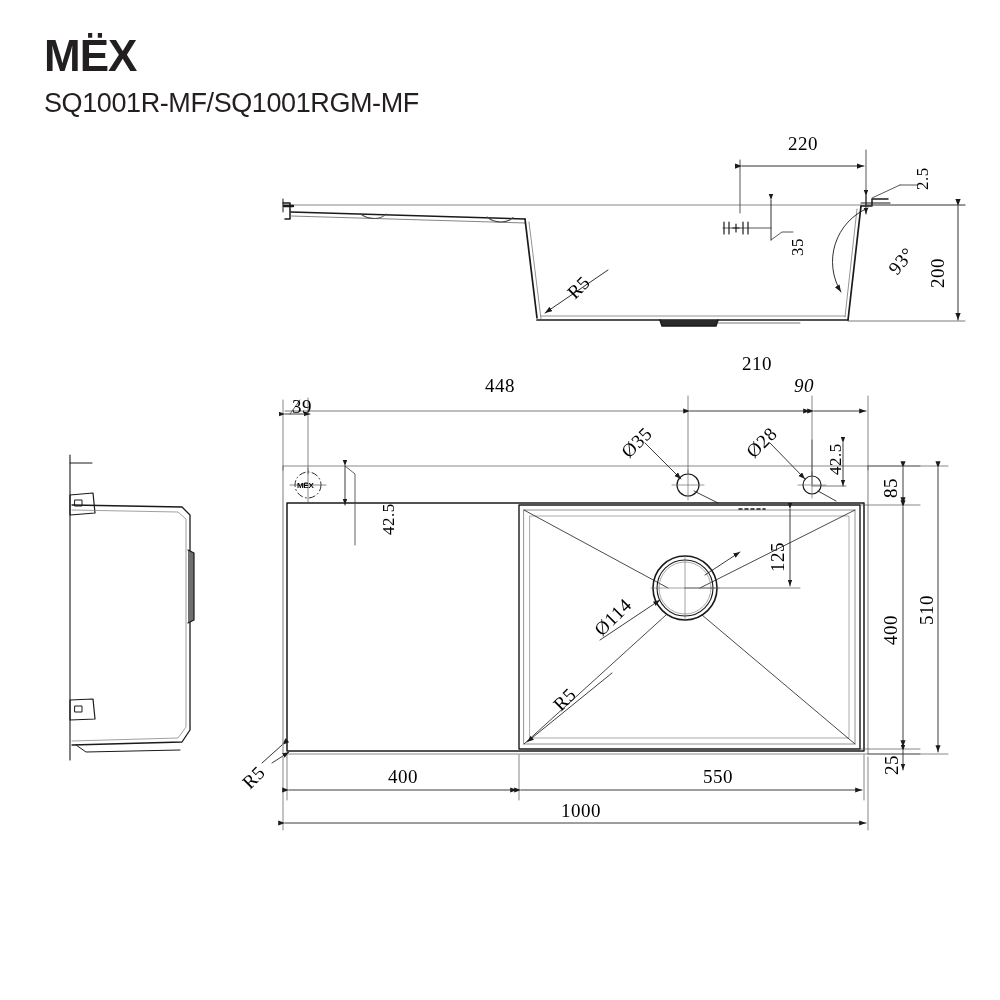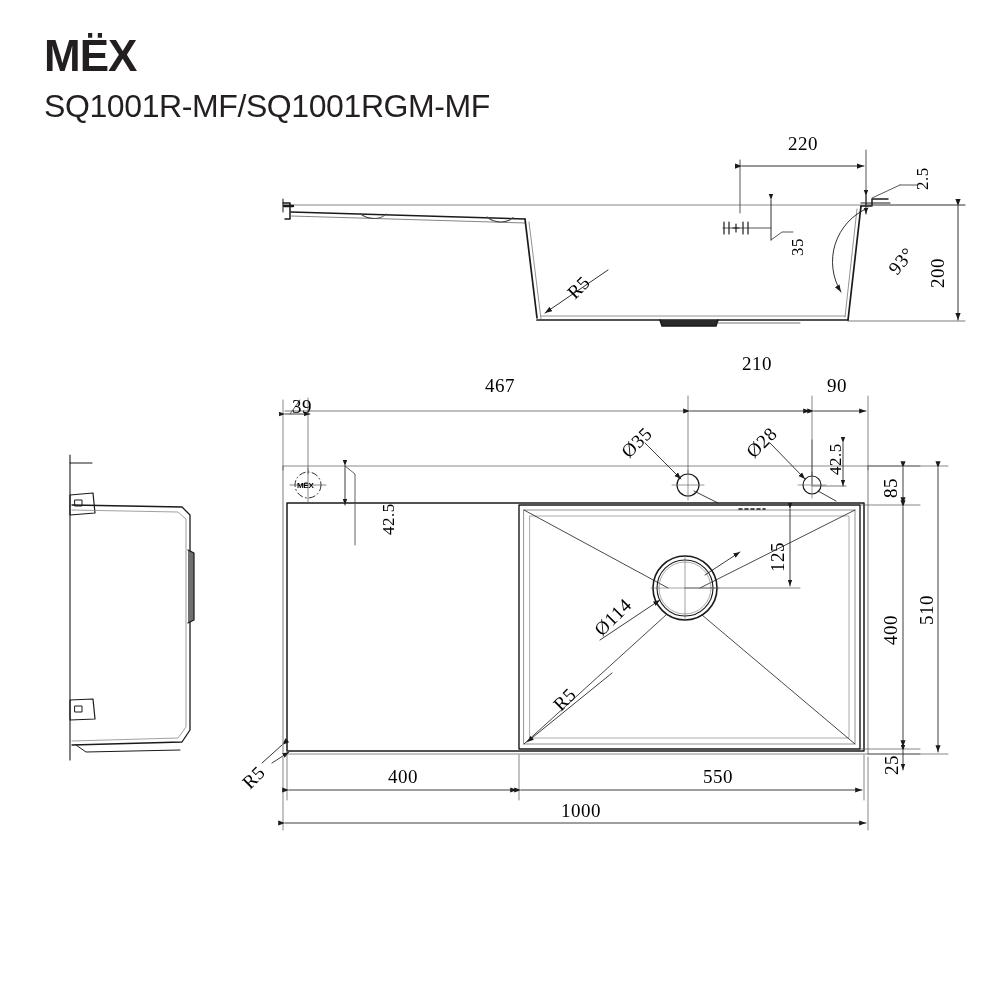--- a/index.html
+++ b/index.html
@@ -13,21 +13,21 @@
 
   
   .hdr{position:absolute;left:44px;top:34px;}
   .logo{
     font-family:"Liberation Sans", sans-serif;
     font-weight:bold;font-size:44px;letter-spacing:-1px;
     color:#231f20;line-height:44px;
   }
   .model{
     font-family:"Liberation Sans", sans-serif;
-    font-size:32px;color:#231f20;margin-top:10px;letter-spacing:-0.4px;
+    font-size:27px;color:#231f20;margin-top:10px;letter-spacing:-0.4px;
     white-space:nowrap;
   }
 
   
   .dim{
     position:absolute;
     font-family:"Liberation Serif", serif;
     font-size:19px;color:#000;white-space:nowrap;
     letter-spacing:0.5px;
   }
@@ -259,23 +259,23 @@
   <div class="dim" style="left:788px;top:133px;text-align:right;">220</div>
   <div class="dim small rot90" style="left:913px;top:190px;">2.5</div>
   <div class="dim small rot90" style="left:788px;top:256px;">35</div>
   <div class="dim rotd2" style="left:884px;top:265px;">93°</div>
   <div class="dim rot90" style="left:927px;top:288px;">200</div>
   <div class="dim rotd" style="left:563px;top:288px;">R5</div>
 
   <div class="dim rotd" style="left:238px;top:778px;">R5</div>
 
   <div class="dim" style="left:292px;top:396px;">39</div>
-  <div class="dim" style="left:485px;top:375px;">467</div>
+  <div class="dim" style="left:485px;top:375px;">448</div>
   <div class="dim" style="left:742px;top:353px;">210</div>
-  <div class="dim" style="left:827px;top:375px;">90</div>
+  <div class="dim" style="left:794px;top:375px;font-style:italic;">90</div>
 
   <div class="dim rotd" style="left:617px;top:447px;">Ø35</div>
   <div class="dim rotd" style="left:742px;top:447px;">Ø28</div>
 
   <div class="dim small rot90" style="left:826px;top:475px;">42.5</div>
   <div class="dim small rot90" style="left:379px;top:535px;">42.5</div>
 
   <div class="dim rot90" style="left:880px;top:498px;">85</div>
   <div class="dim rot90" style="left:767px;top:572px;">125</div>
   <div class="dim rotd" style="left:590px;top:625px;">Ø114</div>

